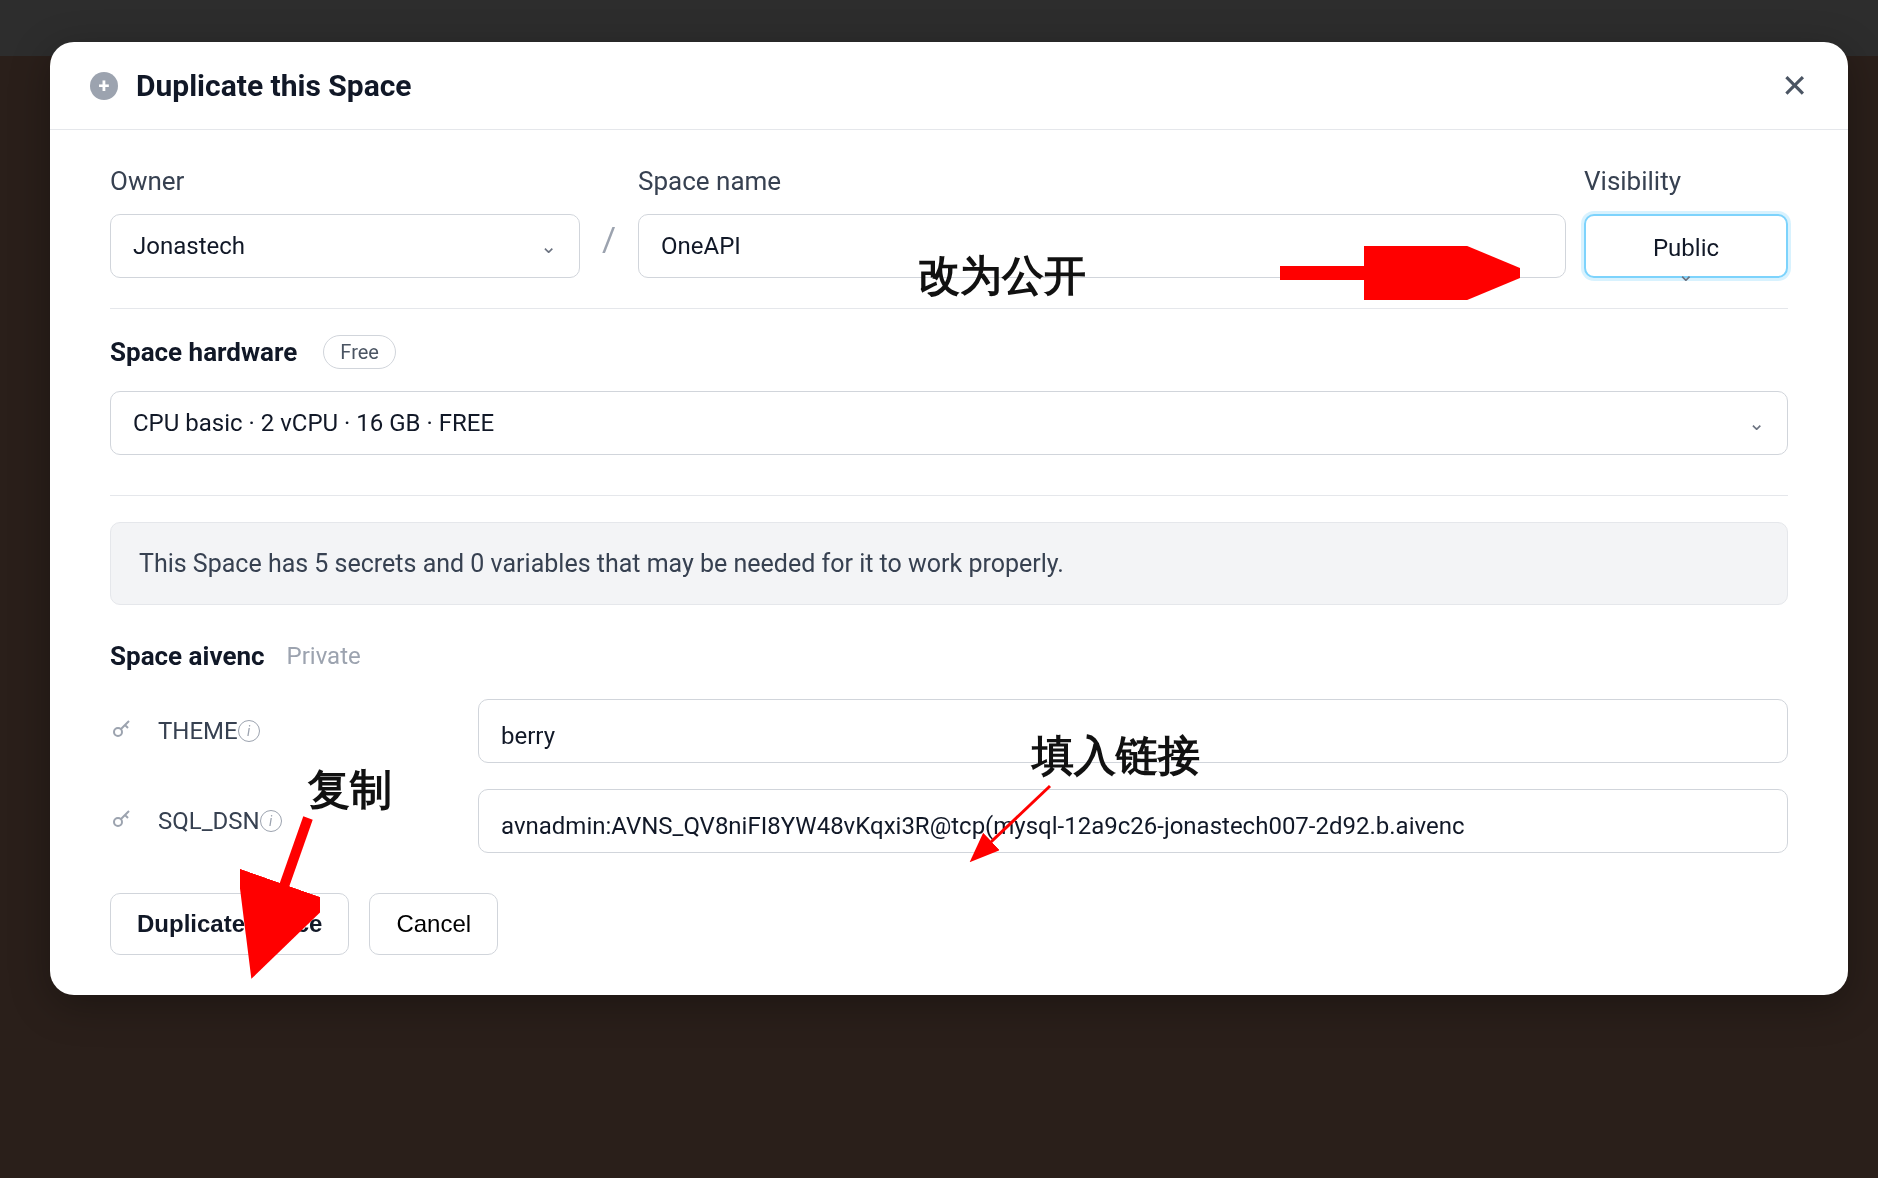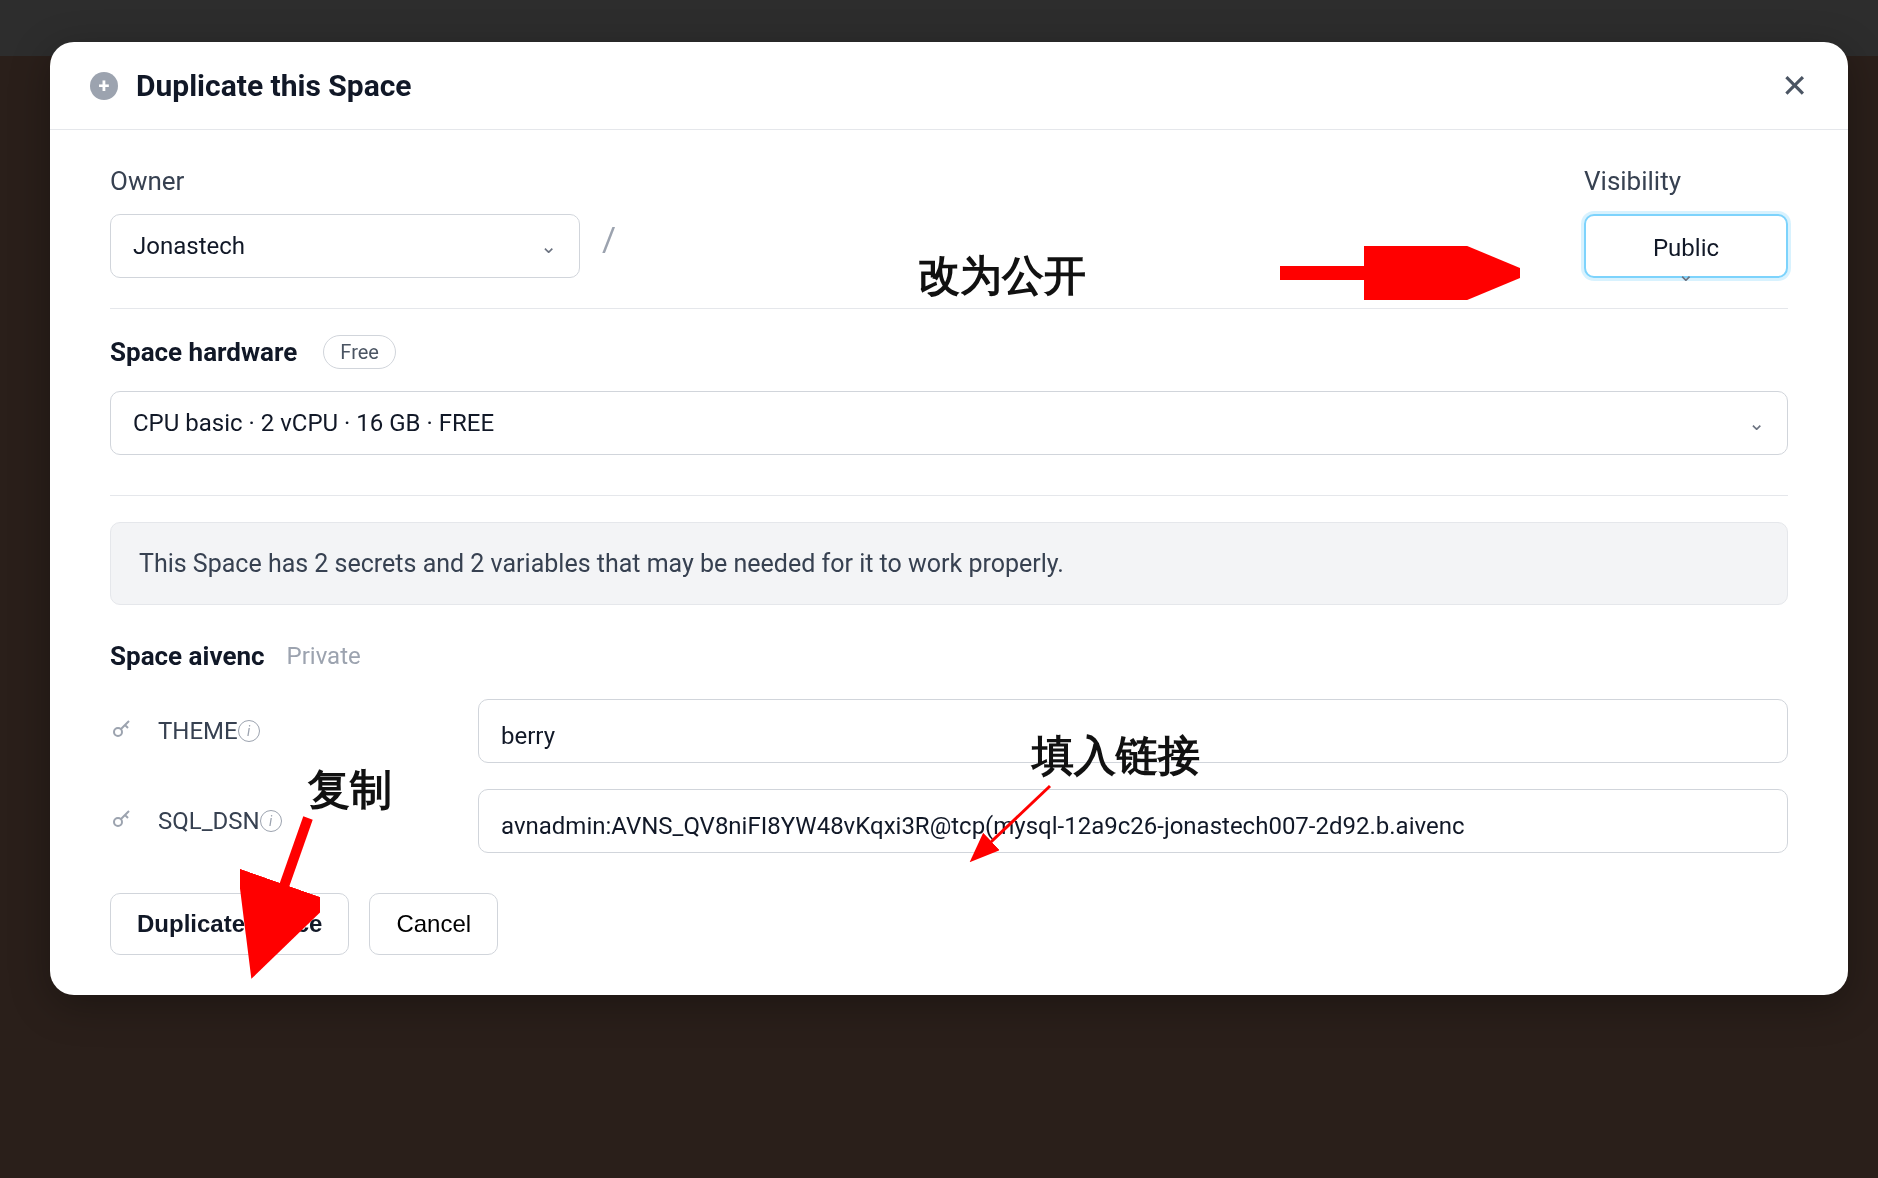--- a/index.html
+++ b/index.html
@@ -153,20 +153,24 @@
     <div class="row1">
       <div class="field-group owner">
         <div class="field-label">Owner</div>
         <div class="select-box">
           <span>Jonastech</span>
           <span class="chevron">⌄</span>
         </div>
       </div>
       <div class="slash">/</div>
       <div class="field-group name">
+        <div class="field-label">Space name</div>
+        <div class="input-box">
+          <span>OneAPI</span>
+        </div>
       </div>
       <div class="field-group vis">
         <div class="field-label">Visibility</div>
         <div class="select-box highlighted">
           <span>Public</span>
           <span class="chevron">⌄</span>
         </div>
       </div>
     </div>
 
@@ -176,21 +180,21 @@
       <div class="hw-label">Space hardware</div>
       <div class="free-badge">Free</div>
     </div>
     <div class="select-box hw-select">
       <span>CPU basic · 2 vCPU · 16 GB · FREE</span>
       <span class="chevron">⌄</span>
     </div>
 
     <div class="section-divider" style="margin-top:40px;"></div>
 
-    <div class="info-box">This Space has 2 secrets and 2 variables that may be needed for it to work properly.</div>
+    <div class="info-box">This Space has 5 secrets and 0 variables that may be needed for it to work properly.</div>
 
     <div class="secrets-header">
       <div class="secrets-title">Space aivenc</div>
       <div class="private-label">Private</div>
     </div>
 
     <div class="secret-row">
       <span class="key-icon">
         <svg width="24" height="24" viewBox="0 0 24 24" fill="none" stroke="#9ca3af" stroke-width="2">
             <circle cx="8" cy="15" r="4"></circle>

